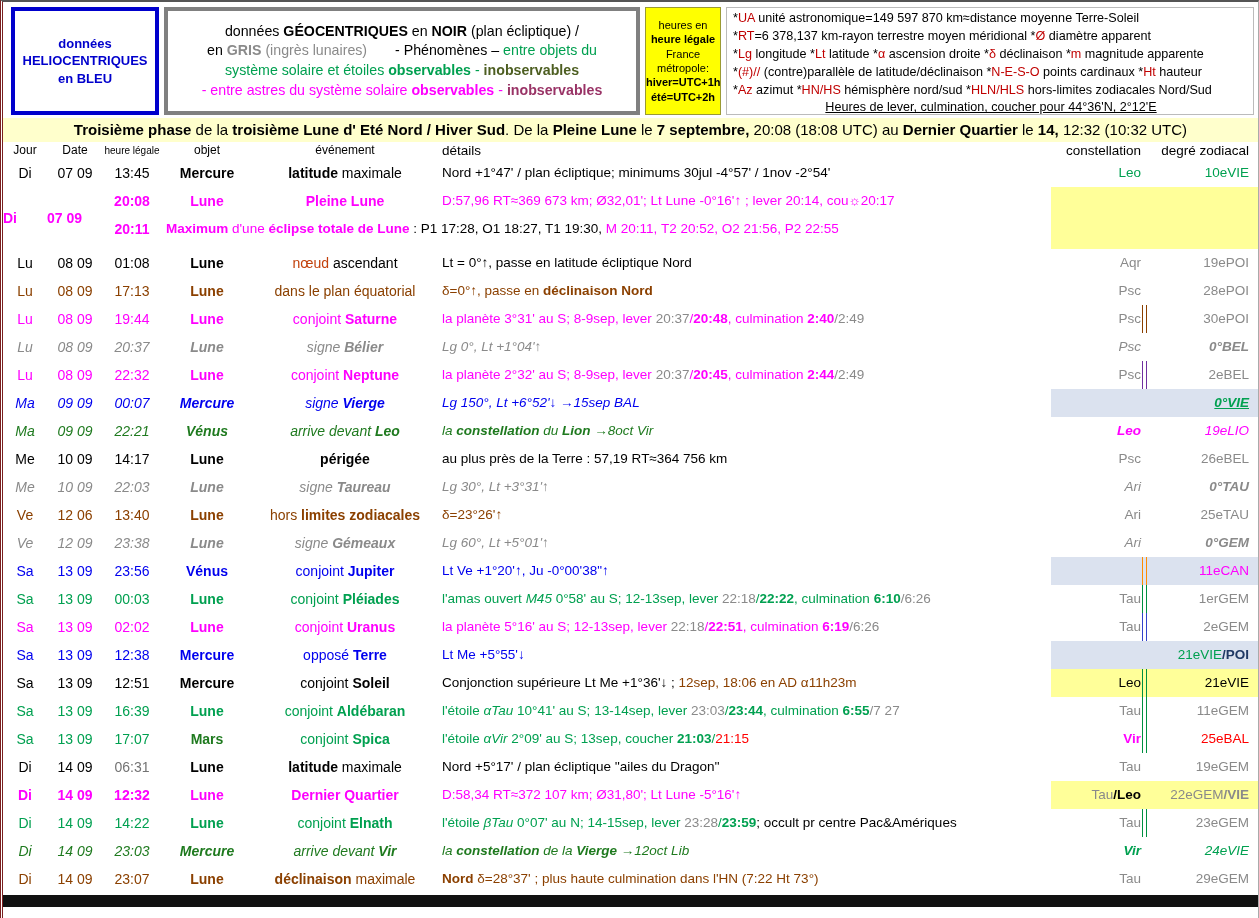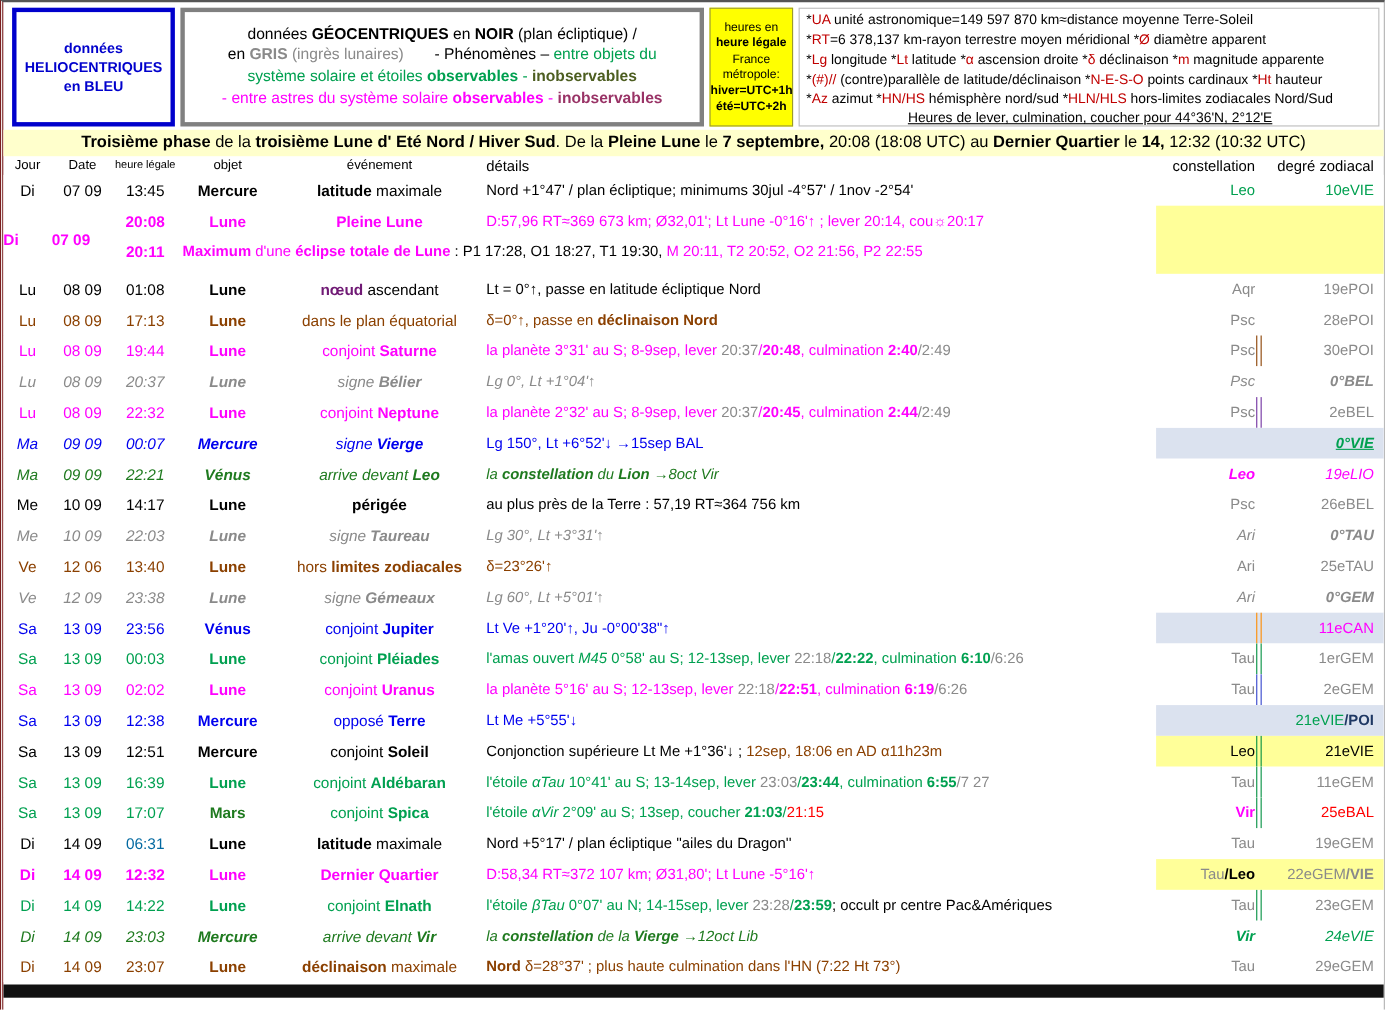--- a/index.html
+++ b/index.html
@@ -128,21 +128,21 @@
             <div class="c-heure" style="color: rgb(255, 0, 255); font-weight: bold;">20:11</div>
             <div class="blk-rest"><span style="color: rgb(255, 0, 255); font-weight: bold;">Maximum</span><span style="color: rgb(255, 0, 255);"> d'une </span><span style="color: rgb(255, 0, 255); font-weight: bold;">éclipse totale de Lune</span><span style="color: rgb(0, 0, 0);"> : P1 17:28, O1 18:27, T1 19:30, </span><span style="color: rgb(255, 0, 255);">M 20:11, T2 20:52, O2 21:56, P2 22:55</span></div>
           </div>
         </div>
       </div>
       <div class="row">
         <div class="c-jour" style="color: rgb(0, 0, 0);">Lu</div>
         <div class="c-date" style="color: rgb(0, 0, 0);">08 09</div>
         <div class="c-heure" style="color: rgb(0, 0, 0);">01:08</div>
         <div class="c-objet"><span style="color: rgb(0, 0, 0);">Lune</span></div>
-        <div class="c-event"><span style="color: #701a75; font-weight: bold;">nœud</span><span style="color: rgb(0, 0, 0);"> ascendant</span></div>
+        <div class="c-event"><span style="color: #c2410c; font-weight: normal;">nœud</span><span style="color: rgb(0, 0, 0);"> ascendant</span></div>
         <div class="c-details"><span style="color: rgb(0, 0, 0);">Lt = 0°↑, passe en latitude écliptique Nord</span></div>
         <div class="c-const"><span style="color: rgb(138, 138, 138);">Aqr</span></div>
         <div class="c-bar"></div>
         <div class="c-degre"><span style="color: rgb(138, 138, 138);">19ePOI</span></div>
       </div>
       <div class="row">
         <div class="c-jour" style="color: rgb(139, 64, 0);">Lu</div>
         <div class="c-date" style="color: rgb(139, 64, 0);">08 09</div>
         <div class="c-heure" style="color: rgb(139, 64, 0);">17:13</div>
         <div class="c-objet"><span style="color: rgb(139, 64, 0);">Lune</span></div>
@@ -189,21 +189,21 @@
         </div>
         <div class="c-degre"><span style="color: rgb(138, 138, 138);">2eBEL</span></div>
       </div>
       <div class="row">
         <div class="hl hl-blue"></div>
         <div class="c-jour" style="color: rgb(0, 0, 238); font-style: italic;">Ma</div>
         <div class="c-date" style="color: rgb(0, 0, 238); font-style: italic;">09 09</div>
         <div class="c-heure" style="color: rgb(0, 0, 238); font-style: italic;">00:07</div>
         <div class="c-objet"><span style="color: rgb(0, 0, 238); font-style: italic;">Mercure</span></div>
         <div class="c-event"><span style="color: rgb(0, 0, 238); font-style: italic;">signe </span><span style="color: rgb(0, 0, 238); font-weight: bold; font-style: italic;">Vierge</span></div>
-        <div class="c-details"><span style="color: rgb(0, 0, 238); ">Lg 150°, Lt +6°52'↓ →15sep BAL</span></div>
+        <div class="c-details"><span style="color: rgb(0, 0, 238); font-style: italic;">Lg 150°, Lt +6°52'↓ →15sep BAL</span></div>
         <div class="c-const"></div>
         <div class="c-bar"></div>
         <div class="c-degre"><span style="color: rgb(0, 160, 80); font-weight: bold; font-style: italic; text-decoration: underline;">0°VIE</span></div>
       </div>
       <div class="row">
         <div class="c-jour" style="color: rgb(31, 122, 31); font-style: italic;">Ma</div>
         <div class="c-date" style="color: rgb(31, 122, 31); font-style: italic;">09 09</div>
         <div class="c-heure" style="color: rgb(31, 122, 31); font-style: italic;">22:21</div>
         <div class="c-objet"><span style="color: rgb(31, 122, 31); font-style: italic;">Vénus</span></div>
         <div class="c-event"><span style="color: rgb(31, 122, 31); font-style: italic;">arrive devant </span><span style="color: rgb(31, 122, 31); font-weight: bold; font-style: italic;">Leo</span></div>
@@ -344,21 +344,21 @@
         <div class="c-details"><span style="color: rgb(0, 160, 80);">l'étoile </span><span style="color: rgb(0, 160, 80); font-style: italic;">αVir</span><span style="color: rgb(0, 160, 80);"> 2°09' au S; 13sep, coucher </span><span style="color: rgb(0, 160, 80); font-weight: bold;">21:03</span><span style="color: rgb(0, 160, 80);">/</span><span style="color: rgb(255, 0, 0);">21:15</span></div>
         <div class="c-const"><span style="color: rgb(255, 0, 255); font-weight: bold;">Vir</span></div>
         <div class="c-bar">
           <div class="barline" style="color: rgb(0, 144, 64);"></div>
         </div>
         <div class="c-degre"><span style="color: rgb(255, 0, 0);">25eBAL</span></div>
       </div>
       <div class="row">
         <div class="c-jour" style="color: rgb(0, 0, 0);">Di</div>
         <div class="c-date" style="color: rgb(0, 0, 0);">14 09</div>
-        <div class="c-heure" style="color: #0369a1;">06:31</div>
+        <div class="c-heure" style="color: #737373;">06:31</div>
         <div class="c-objet"><span style="color: rgb(0, 0, 0);">Lune</span></div>
         <div class="c-event"><span style="color: rgb(0, 0, 0); font-weight: bold;">latitude</span><span style="color: rgb(0, 0, 0);"> maximale</span></div>
         <div class="c-details"><span style="color: rgb(0, 0, 0);">Nord +5°17' / plan écliptique ''ailes du Dragon''</span></div>
         <div class="c-const"><span style="color: rgb(138, 138, 138);">Tau</span></div>
         <div class="c-bar"></div>
         <div class="c-degre"><span style="color: rgb(138, 138, 138);">19eGEM</span></div>
       </div>
       <div class="row">
         <div class="hl hl-yellow"></div>
         <div class="c-jour" style="color: rgb(255, 0, 255); font-weight: bold;">Di</div>

